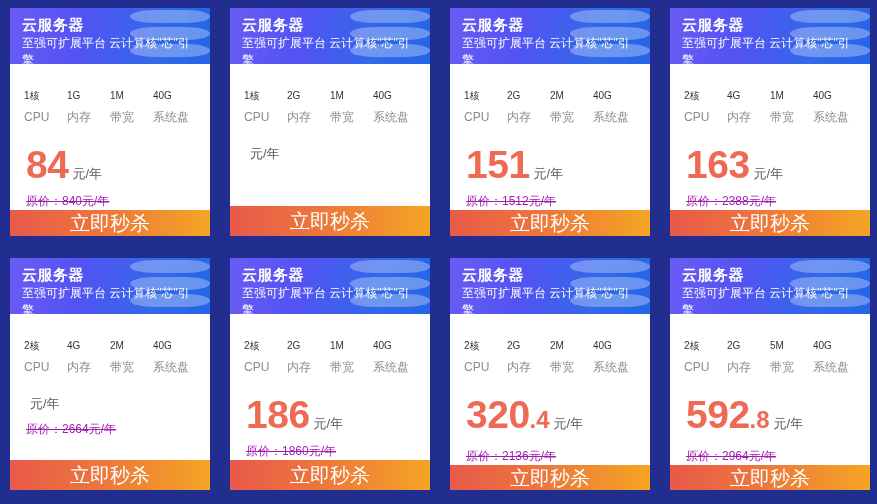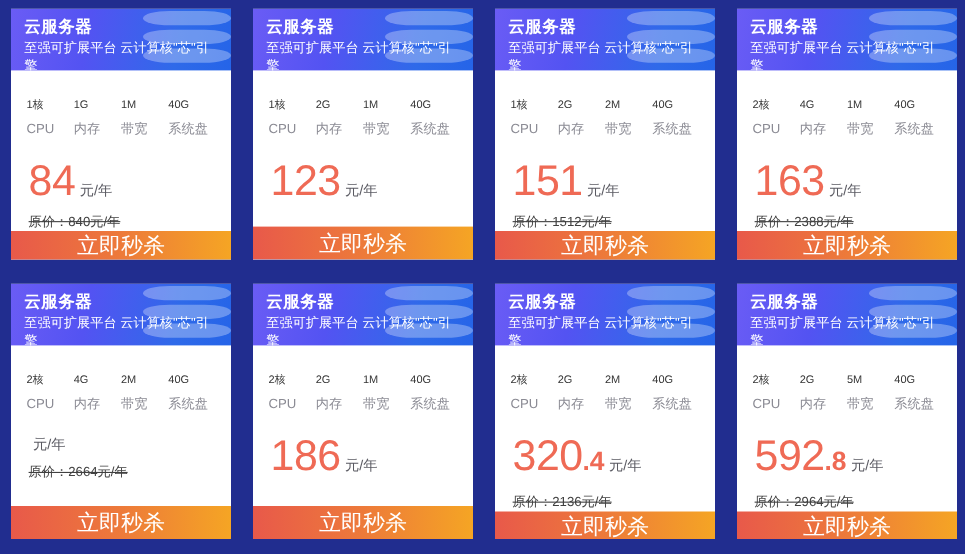--- a/index.html
+++ b/index.html
@@ -107,39 +107,39 @@
 
   
   .price-row {
     padding: 18px 0 0 16px;
     display: flex;
     align-items: baseline;
   }
   .price-int {
     color: #ef6a55;
     font-size: 39px;
-    font-weight: normal;
+    font-weight: bold;
     line-height: 40px;
     letter-spacing: -0.5px;
   }
   .price-dec {
     color: #ef6a55;
     font-size: 24px;
     font-weight: bold;
     line-height: 40px;
   }
   .price-unit {
     color: #5a5a62;
     font-size: 13px;
     margin-left: 4px;
   }
   .orig-price {
     padding: 8px 0 0 16px;
     font-size: 12px;
-    color: #404040;
+    color: #a21caf;
     text-decoration: line-through;
     letter-spacing: 0px;
   }
 
   
   .buy-btn {
     margin-top: auto;
     height: 30px;
     background: linear-gradient(90deg, #e8594a 0%, #ed7a3a 50%, #f5a524 100%);
     color: #ffffff;
@@ -227,21 +227,20 @@
           <div class="spec-val">1M</div>
           <div class="spec-lbl">带宽</div>
         </div>
         <div class="spec">
           <div class="spec-val">40G</div>
           <div class="spec-lbl">系统盘</div>
         </div>
       </div>
 
       <div class="price-row">
-        <span class="price-int">123</span>
         <span class="price-dec"></span>
         <span class="price-unit">元/年</span>
       </div>
 
 
       <button class="buy-btn">立即秒杀</button>
     </div>
   </div>
 
   <div class="cell">
@@ -406,20 +405,21 @@
           <div class="spec-lbl">系统盘</div>
         </div>
       </div>
 
       <div class="price-row">
         <span class="price-int">186</span>
         <span class="price-dec"></span>
         <span class="price-unit">元/年</span>
       </div>
 
+      <div class="orig-price">原价：1860元/年</div>
 
       <button class="buy-btn">立即秒杀</button>
     </div>
   </div>
 
   <div class="cell">
     <div class="card">
 
       <div class="card-head">
         <div class="db-deco">

